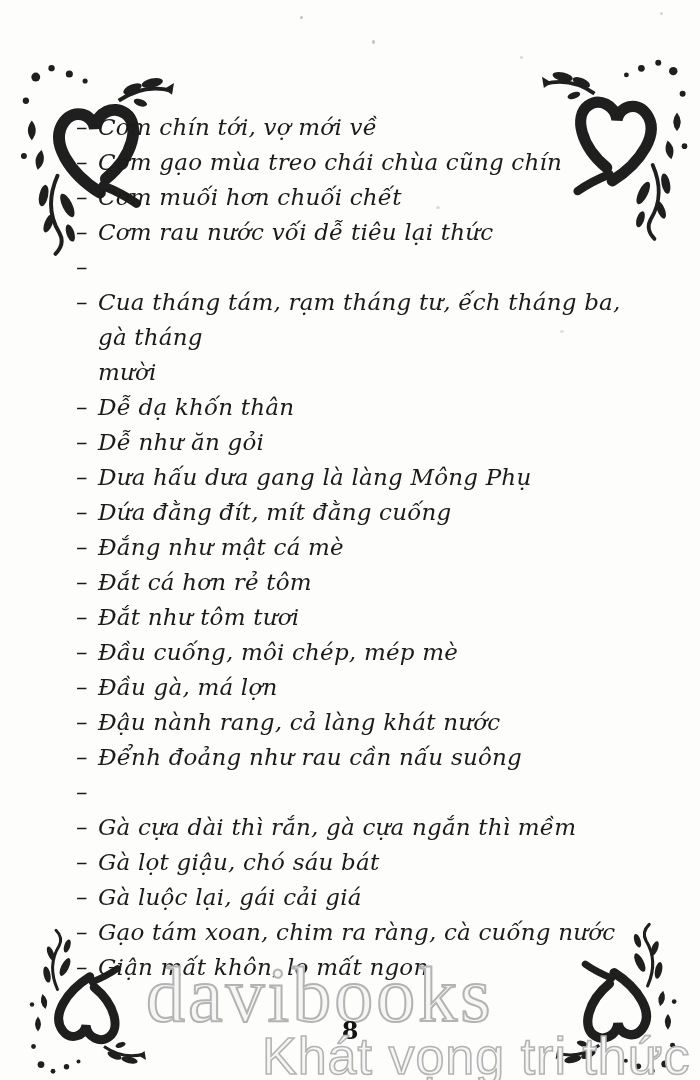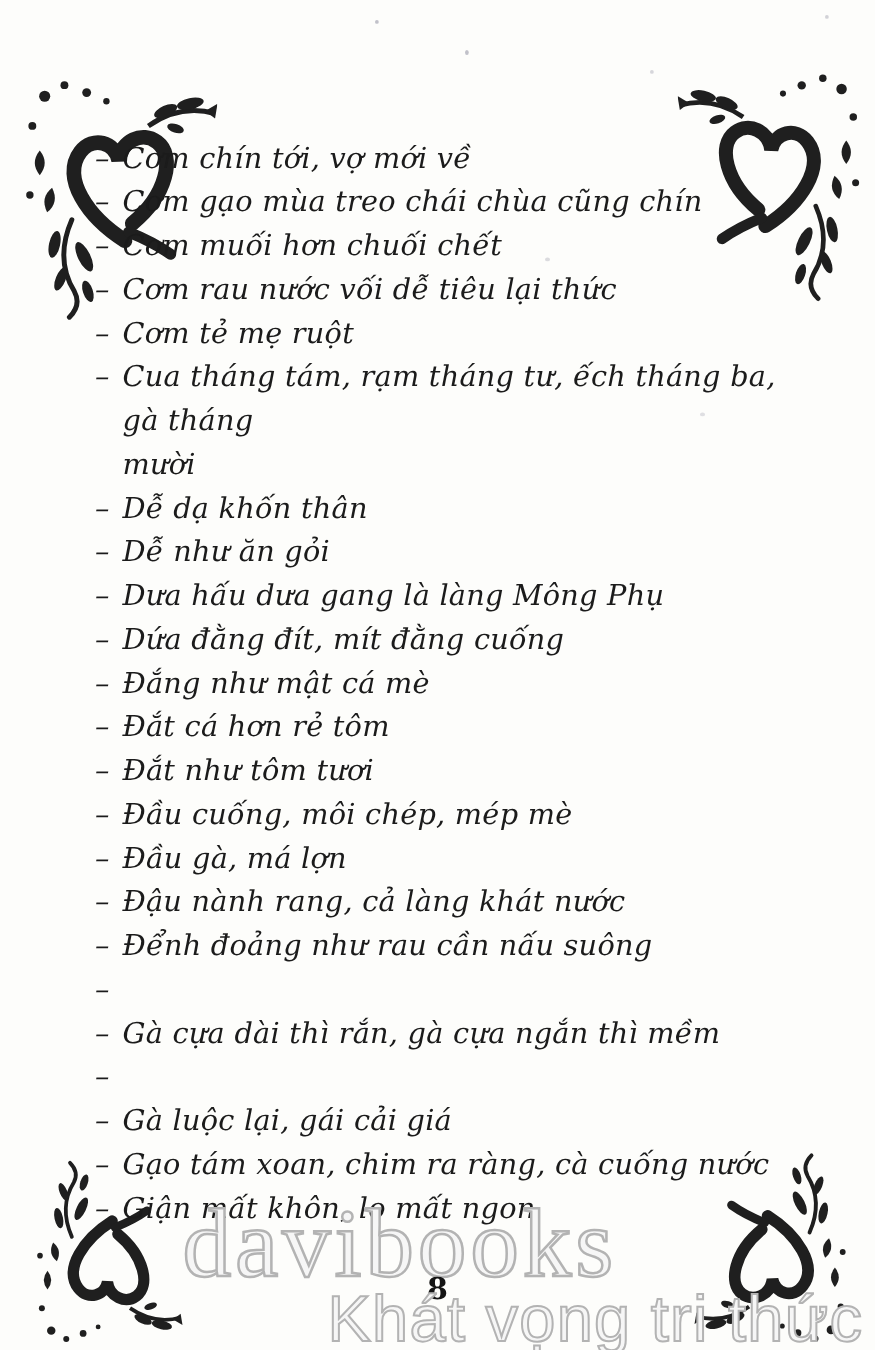--- a/index.html
+++ b/index.html
@@ -111,21 +111,20 @@
       <div class="item">
         <span class="dash">–</span>
         <span class="text">Cơm muối hơn chuối chết</span>
       </div>
       <div class="item">
         <span class="dash">–</span>
         <span class="text">Cơm rau nước vối dễ tiêu lại thức</span>
       </div>
       <div class="item">
         <span class="dash">–</span>
-        <span class="text">Cơm tẻ mẹ ruột</span>
       </div>
       <div class="item">
         <span class="dash">–</span>
         <span class="text">Cua tháng tám, rạm tháng tư, ếch tháng ba, gà tháng
 mười</span>
       </div>
       <div class="item">
         <span class="dash">–</span>
         <span class="text">Dễ dạ khốn thân</span>
       </div>
@@ -171,20 +170,21 @@
       </div>
       <div class="item">
         <span class="dash">–</span>
       </div>
       <div class="item">
         <span class="dash">–</span>
         <span class="text">Gà cựa dài thì rắn, gà cựa ngắn thì mềm</span>
       </div>
       <div class="item">
         <span class="dash">–</span>
+        <span class="text">Gà lọt giậu, chó sáu bát</span>
       </div>
       <div class="item">
         <span class="dash">–</span>
         <span class="text">Gà luộc lại, gái cải giá</span>
       </div>
       <div class="item">
         <span class="dash">–</span>
         <span class="text">Gạo tám xoan, chim ra ràng, cà cuống nước</span>
       </div>
       <div class="item">

